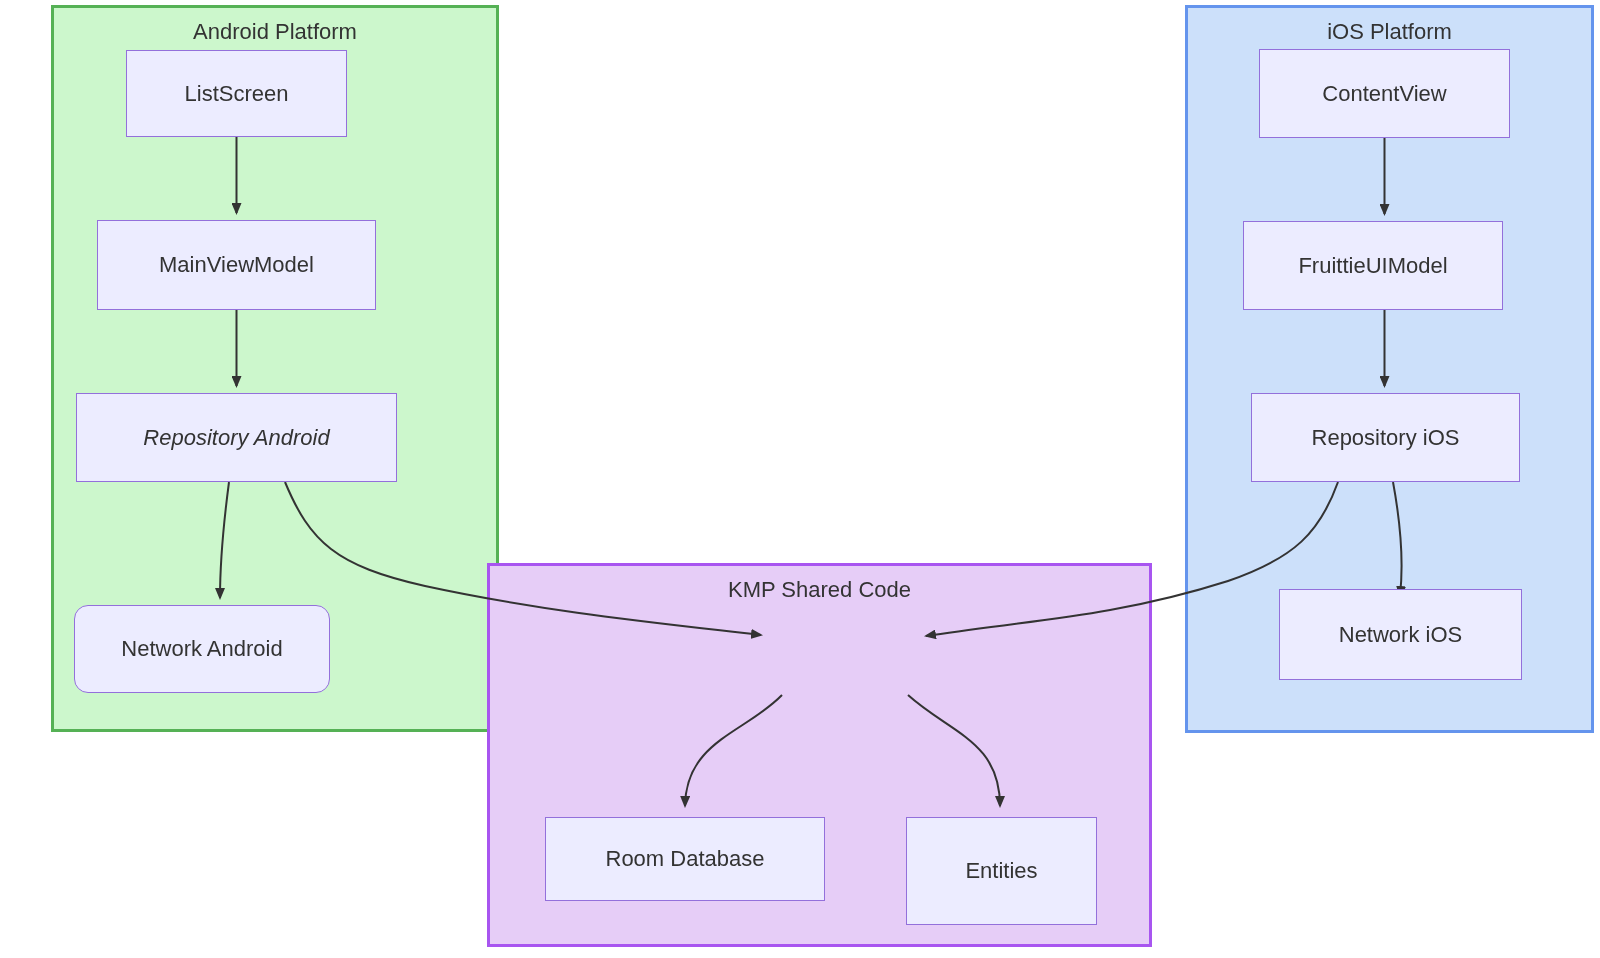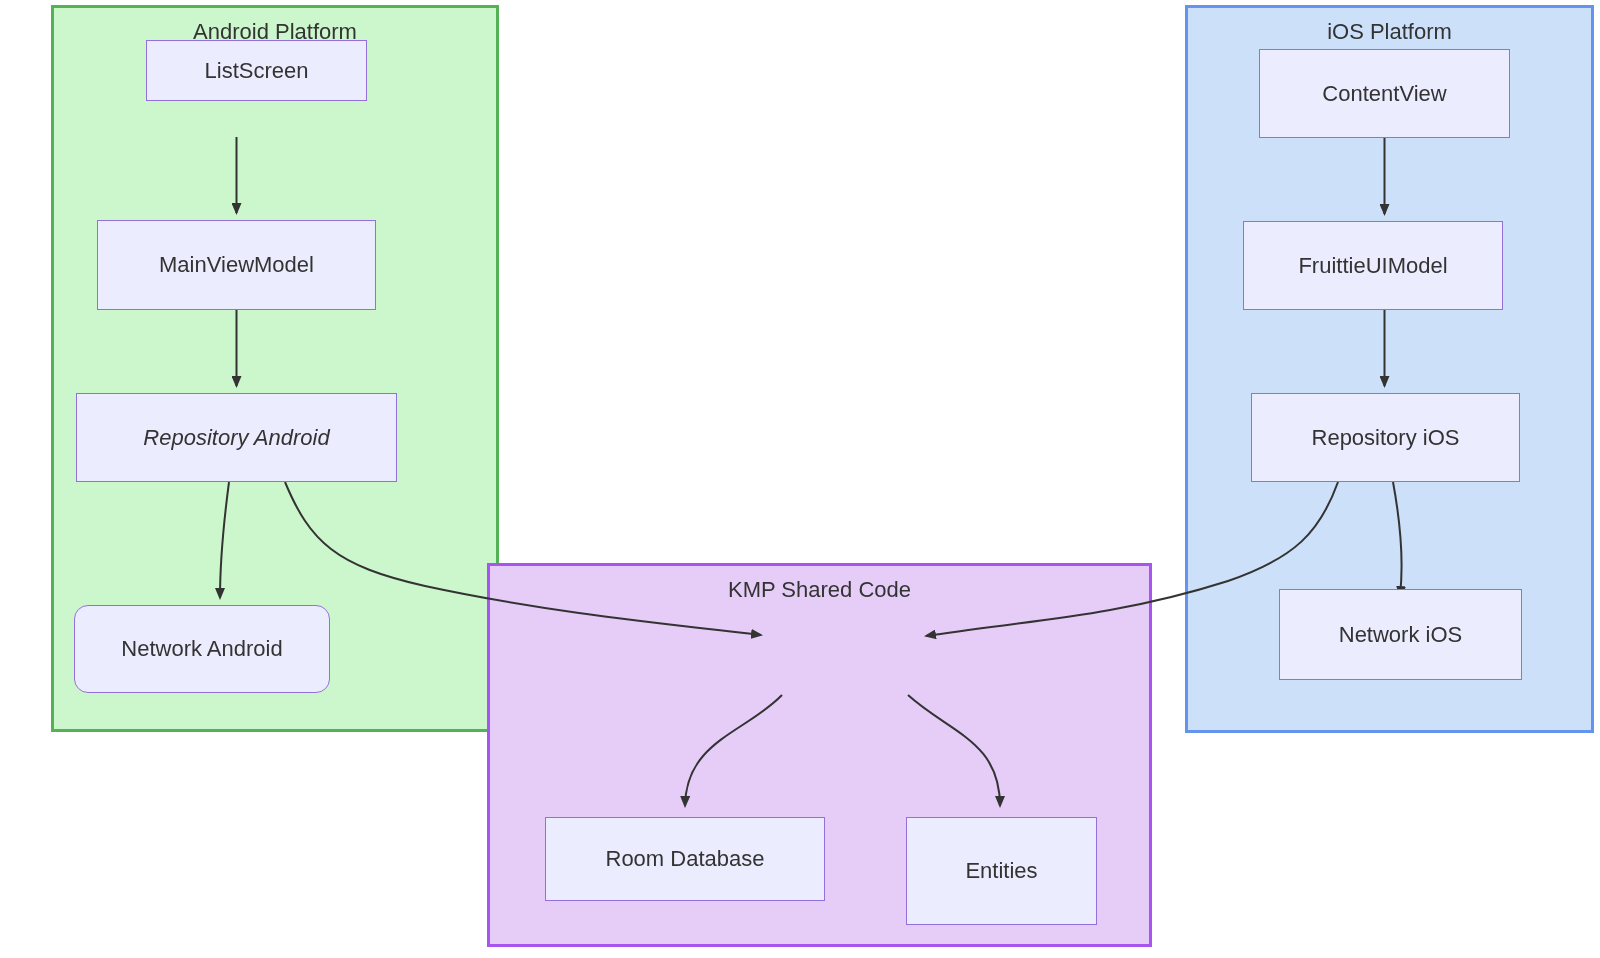--- a/index.html
+++ b/index.html
@@ -68,21 +68,21 @@
     box-sizing: border-box;
     background: var(--node_fill);
     border: 1.5px solid var(--node_border);
     display: flex;
     align-items: center;
     justify-content: center;
     font-size: 22px;
     text-align: center;
     white-space: nowrap;
   }
-  .n-listscreen      { left: 126px;  top: 40px;  width: 221px; height: 61px; margin-left: 20px; }
+  .n-listscreen      { left: 126px;  top: 50px;  width: 221px; height: 87px; }
   .n-mainviewmodel   { left: 97px;   top: 220px; width: 279px; height: 90px; }
   .n-repo-android    { left: 76px;   top: 393px; width: 321px; height: 89px; font-style: italic; }
   .n-network-android { left: 74px;   top: 605px; width: 256px; height: 88px; border-radius: 14px; }
   .n-contentview     { left: 1259px; top: 49px;  width: 251px; height: 89px; }
   .n-fruittieuimodel { left: 1243px; top: 221px; width: 260px; height: 89px; }
   .n-repo-ios        { left: 1251px; top: 393px; width: 269px; height: 89px; }
   .n-network-ios     { left: 1279px; top: 589px; width: 243px; height: 91px; }
   .n-dao             { left: 769px;  top: 605px; width: 148px; height: 90px; }
   .n-room            { left: 545px;  top: 817px; width: 280px; height: 84px; }
   .n-entities        { left: 906px;  top: 817px; width: 191px; height: 108px; }

